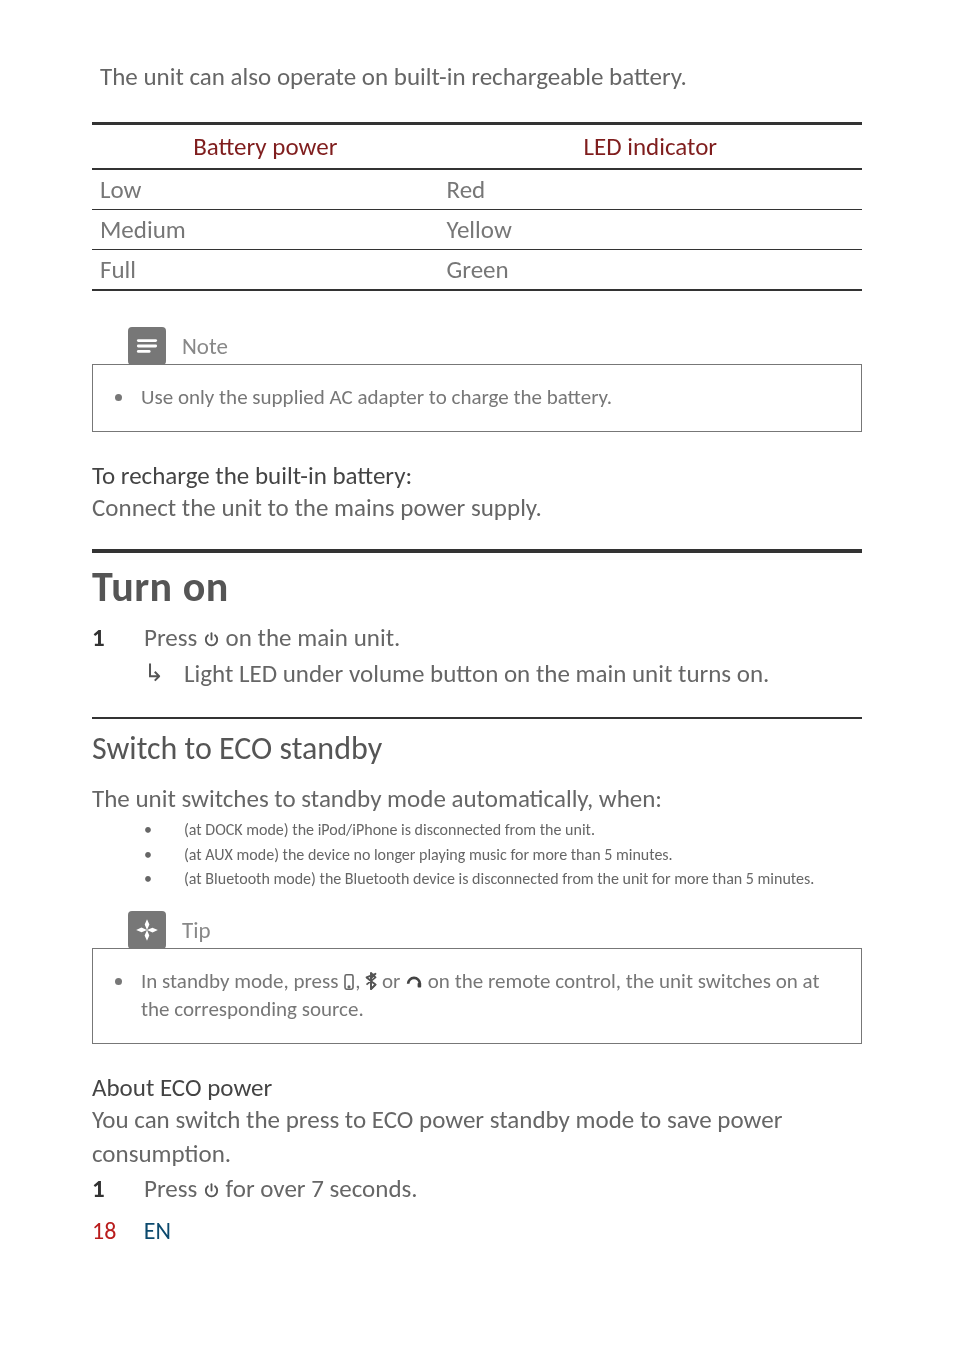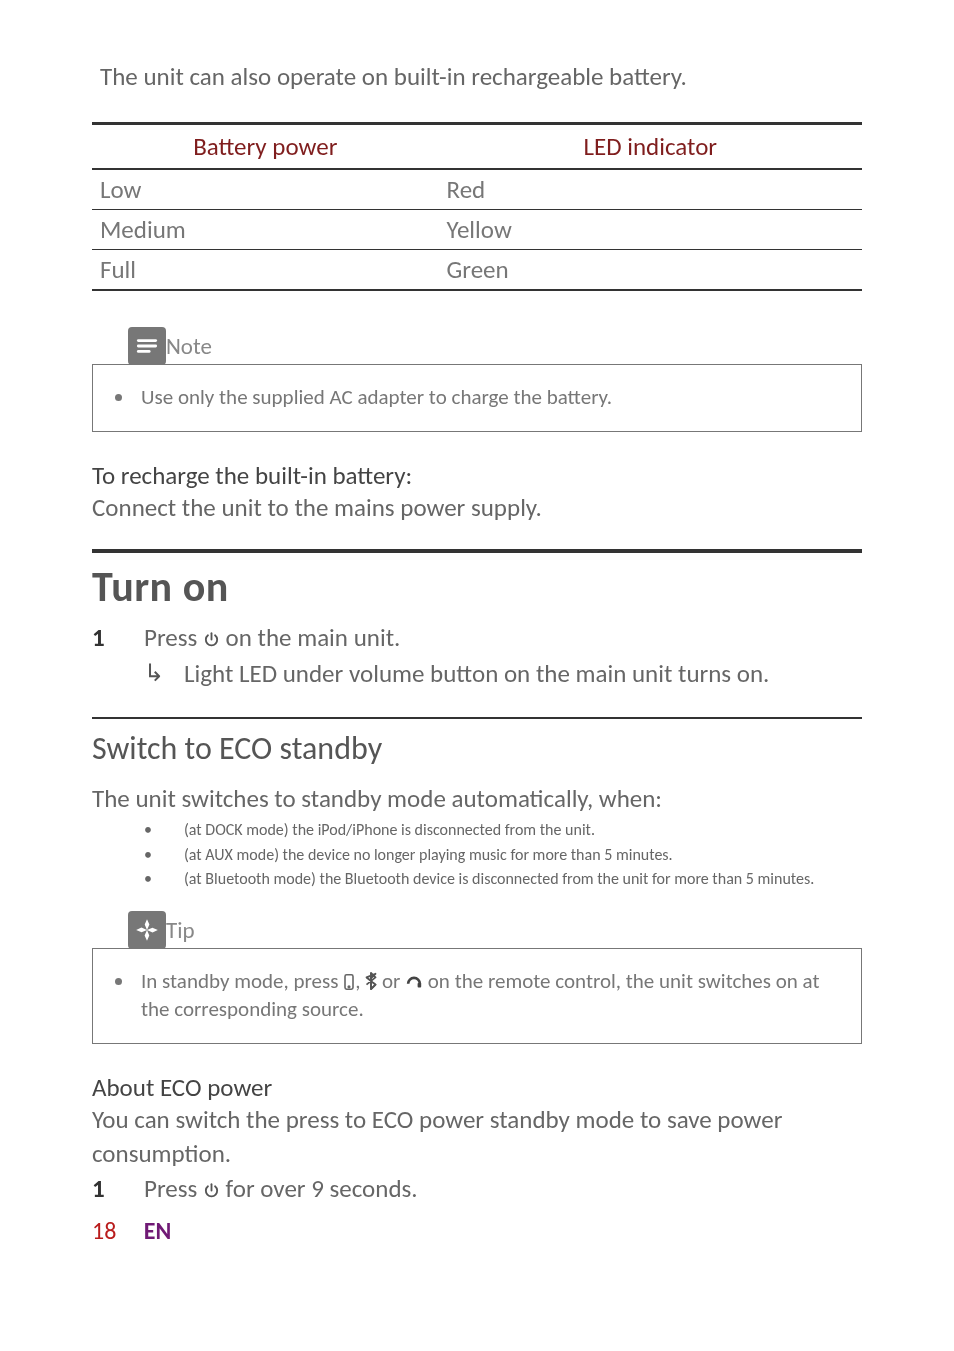--- a/index.html
+++ b/index.html
@@ -50,21 +50,21 @@
   }
   table.battery tbody tr:last-child td {
     border-bottom: 2px solid #333;
   }
 
   
   .callout-wrap { margin: 0 0 28px 0; }
   .callout-head {
     display: flex;
     align-items: center;
-    gap: 0;
+    gap: 16px;
     margin-bottom: -1px;
     padding-left: 36px;
   }
   .callout-icon {
     width: 38px;
     height: 38px;
     background: #777;
     border-radius: 4px;
     display: flex;
     align-items: center;
@@ -183,21 +183,21 @@
   }
 
   .footer {
     position: absolute;
     bottom: 106px;
     left: 92px;
     font-size: 24px;
     color: #555;
   }
   .footer .pagenum { margin-right: 22px; color: #b91c1c; }
-  .footer .lang { font-weight: 700; color: #701a75; text-align: right; }
+  .footer .lang { font-weight: 400; color: #0c4a6e; text-align: right; }
 </style>
 </head>
 <body>
 
 <div class="page">
 
   <p class="intro-text">The unit can also operate on built-in rechargeable battery.</p>
 
   <table class="battery">
     <thead>
@@ -301,21 +301,21 @@
 
   <p class="subhead-bold">About ECO power</p>
   <p class="body-line">You can switch the press to ECO power standby mode to save power consumption.</p>
 
   <div class="step-line">
     <span class="step-num">1</span>
     <span class="step-body">
       <span>Press </span><svg class="inline-icon" width="17" height="17" viewBox="0 0 24 24" fill="none" stroke="#555" stroke-width="2.6" stroke-linecap="round">
           <path d="M12 3v9"></path>
           <path d="M7 6a8 8 0 1 0 10 0"></path>
-        </svg><span> for over 9 seconds.</span>
+        </svg><span> for over 7 seconds.</span>
     </span>
   </div>
 
   <div class="footer">
     <span class="pagenum">18</span>
     <span class="lang">EN</span>
   </div>
 
 </div>
 

